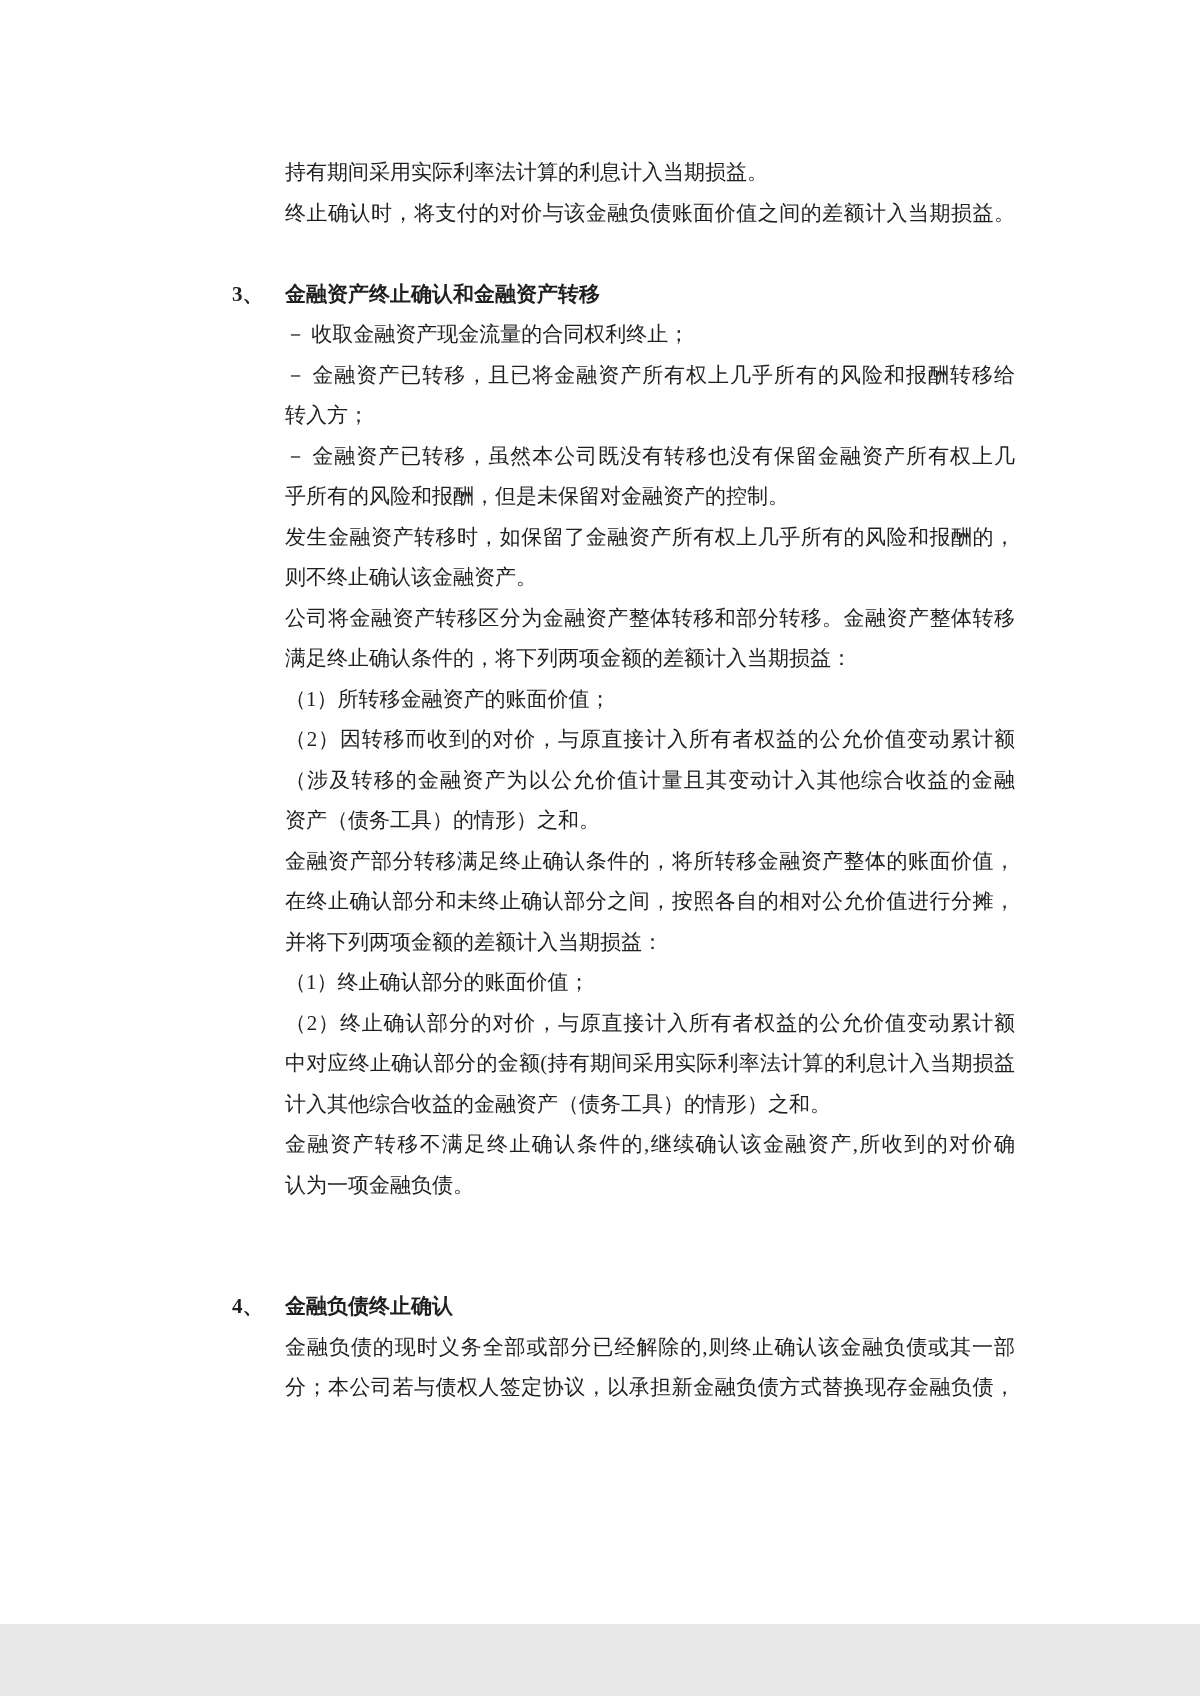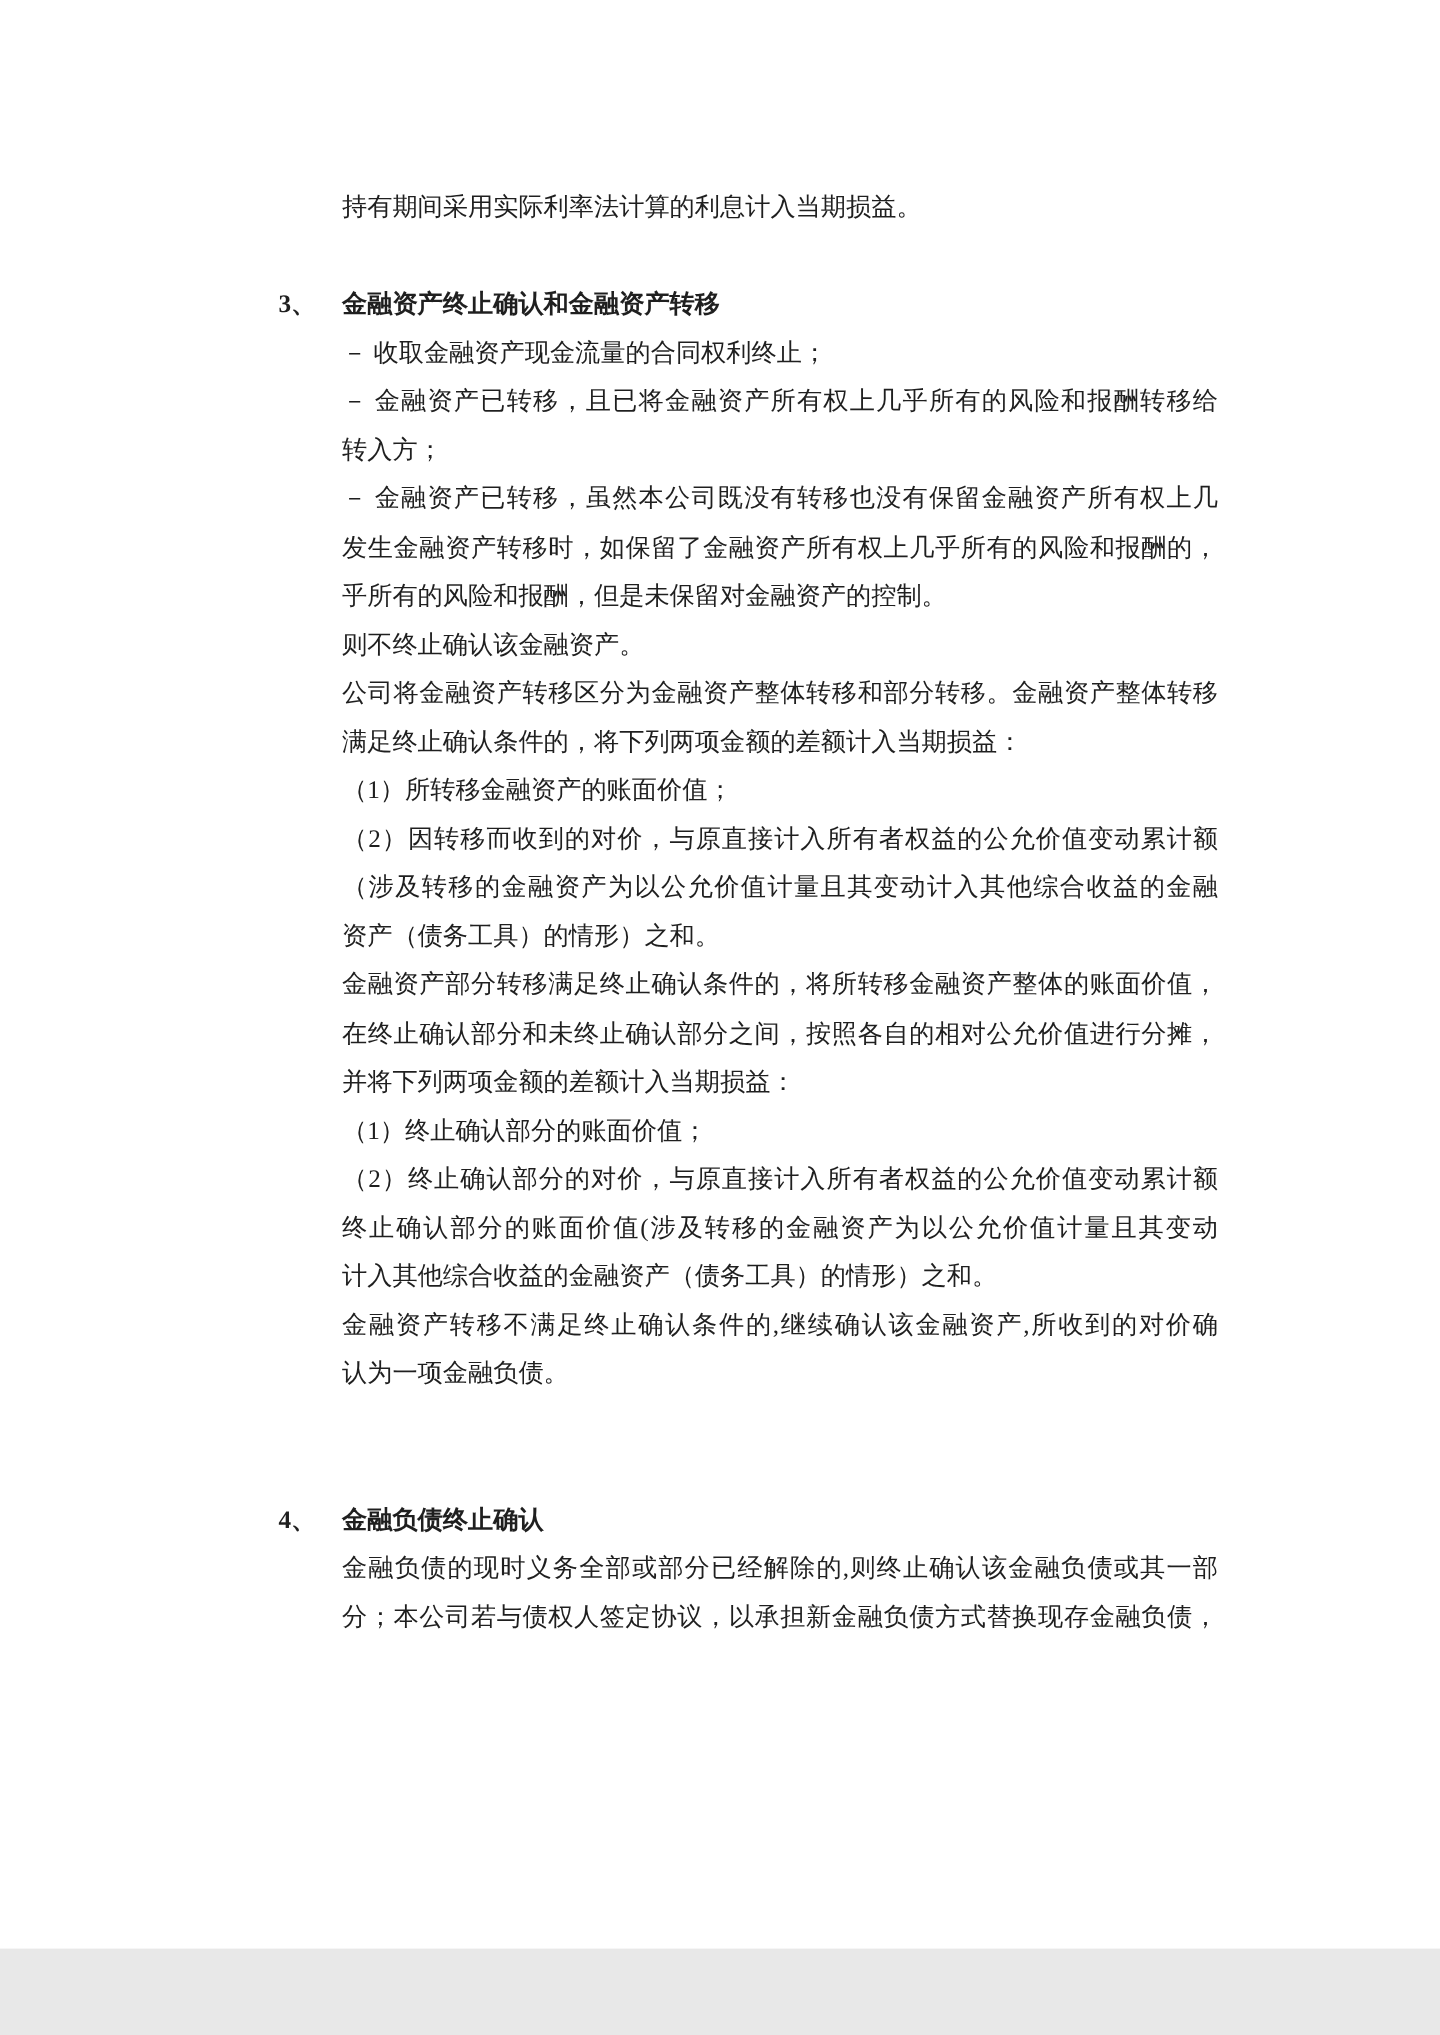--- a/index.html
+++ b/index.html
@@ -41,41 +41,42 @@
     top:0;
     font-weight:bold;
   }
 </style>
 </head>
 <body>
 
 <div class="page">
   <div class="content" id="doc-content">
       <div class="line">持有期间采用实际利率法计算的利息计入当期损益。</div>
+      <div class="line j">终止确认时，将支付的对价与该金融负债账面价值之间的差额计入当期损益。</div>
       <div class="gap"></div>
       <div class="line heading"><span class="num">3、</span><span>金融资产终止确认和金融资产转移</span></div>
       <div class="line">－ 收取金融资产现金流量的合同权利终止；</div>
       <div class="line j">－ 金融资产已转移，且已将金融资产所有权上几乎所有的风险和报酬转移给</div>
       <div class="line">转入方；</div>
       <div class="line j">－ 金融资产已转移，虽然本公司既没有转移也没有保留金融资产所有权上几</div>
+      <div class="line">乎所有的风险和报酬，但是未保留对金融资产的控制。</div>
       <div class="line j">发生金融资产转移时，如保留了金融资产所有权上几乎所有的风险和报酬的，</div>
-      <div class="line">乎所有的风险和报酬，但是未保留对金融资产的控制。</div>
       <div class="line">则不终止确认该金融资产。</div>
       <div class="line j">公司将金融资产转移区分为金融资产整体转移和部分转移。金融资产整体转移</div>
       <div class="line">满足终止确认条件的，将下列两项金额的差额计入当期损益：</div>
       <div class="line">（1）所转移金融资产的账面价值；</div>
       <div class="line j">（2）因转移而收到的对价，与原直接计入所有者权益的公允价值变动累计额</div>
       <div class="line j">（涉及转移的金融资产为以公允价值计量且其变动计入其他综合收益的金融</div>
       <div class="line">资产（债务工具）的情形）之和。</div>
       <div class="line j">金融资产部分转移满足终止确认条件的，将所转移金融资产整体的账面价值，</div>
       <div class="line j">在终止确认部分和未终止确认部分之间，按照各自的相对公允价值进行分摊，</div>
       <div class="line">并将下列两项金额的差额计入当期损益：</div>
       <div class="line">（1）终止确认部分的账面价值；</div>
       <div class="line j">（2）终止确认部分的对价，与原直接计入所有者权益的公允价值变动累计额</div>
-      <div class="line j">终止确认部分的账面价值(涉及转移的金融资产为以公允价值计量且其变动</div>
+      <div class="line j">中对应终止确认部分的金额(持有期间采用实际利率法计算的利息计入当期损益</div>
       <div class="line">计入其他综合收益的金融资产（债务工具）的情形）之和。</div>
       <div class="line j">金融资产转移不满足终止确认条件的,继续确认该金融资产,所收到的对价确</div>
       <div class="line">认为一项金融负债。</div>
       <div class="gap"></div>
       <div class="gap"></div>
       <div class="line heading"><span class="num">4、</span><span>金融负债终止确认</span></div>
       <div class="line j">金融负债的现时义务全部或部分已经解除的,则终止确认该金融负债或其一部</div>
       <div class="line j">分；本公司若与债权人签定协议，以承担新金融负债方式替换现存金融负债，</div>
     </div>
 </div>

